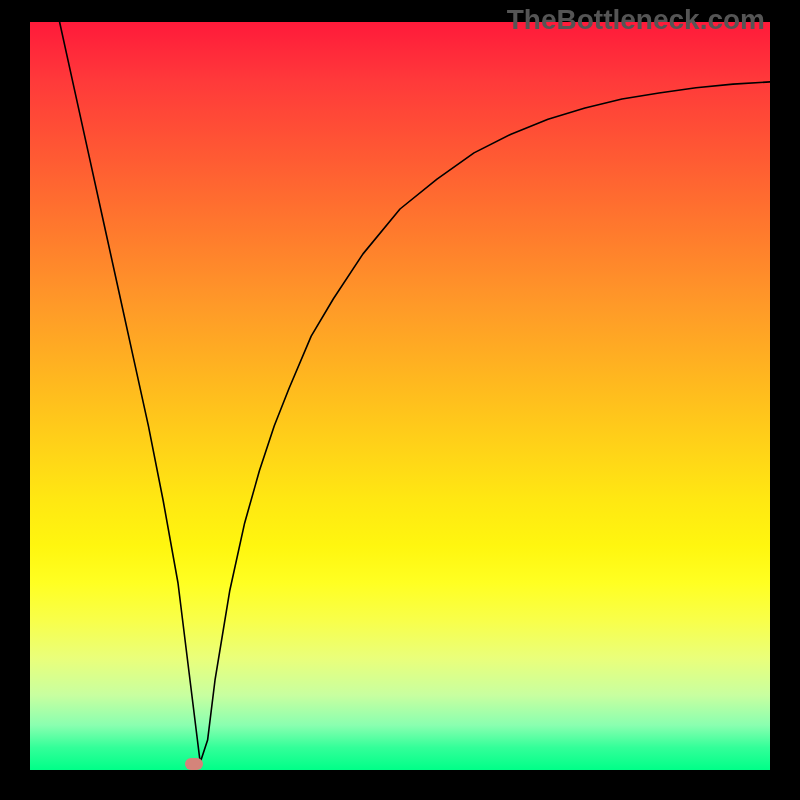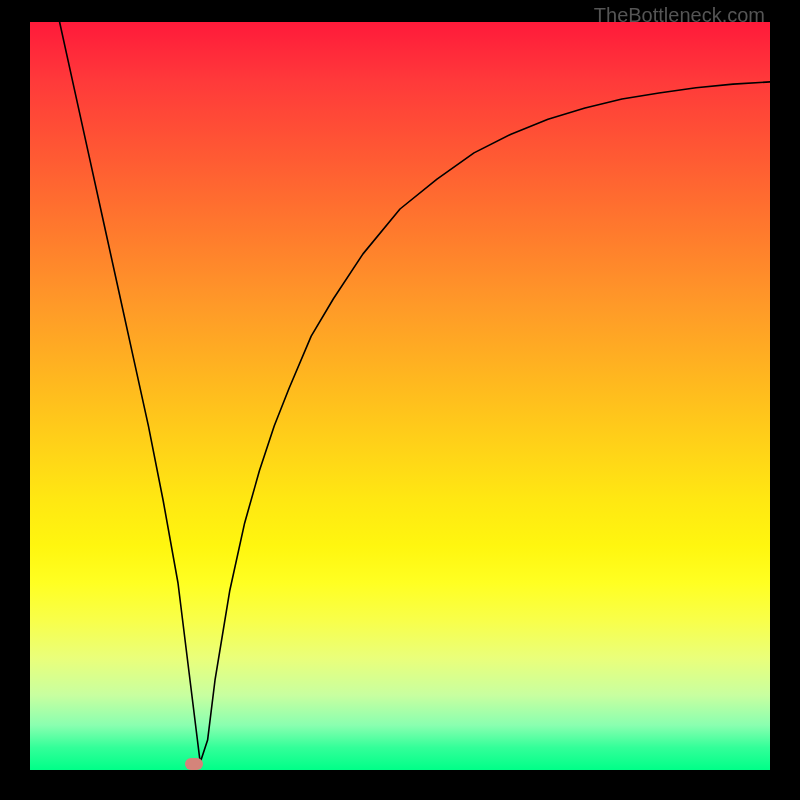--- a/index.html
+++ b/index.html
@@ -9,22 +9,22 @@
     background: #000;
     position: relative;
     overflow: hidden;
     font-family: Arial, sans-serif;
   }
   .watermark {
     position: absolute;
     top: 4px;
     right: 35px;
     color: #555;
-    font-size: 20px;
-    font-weight: 400;
+    font-size: 28px;
+    font-weight: 700;
     z-index: 10;
   }
   .plot-area {
     position: absolute;
     left: 30px;
     top: 22px;
     width: 740px;
     height: 748px;
     background: linear-gradient(to bottom,
       #ff1a3a 0%,

